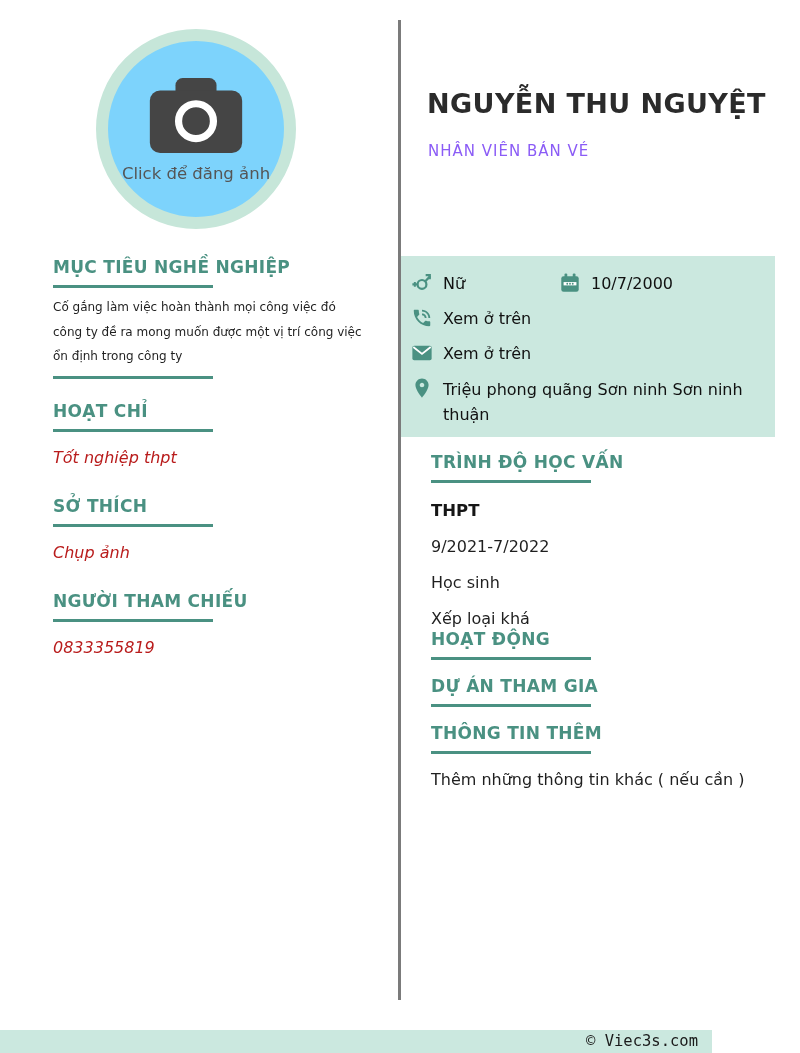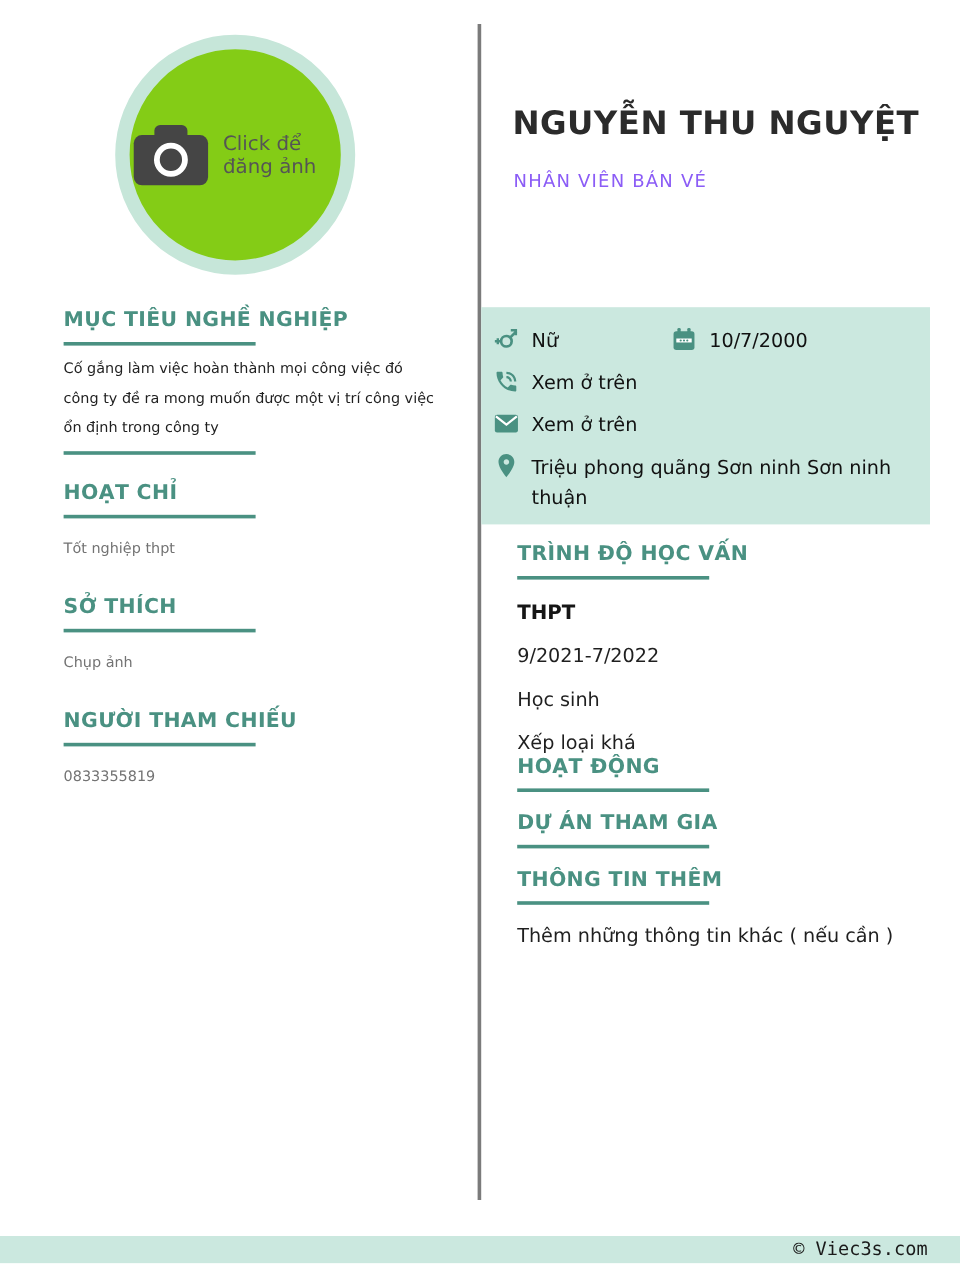--- a/index.html
+++ b/index.html
@@ -14,30 +14,30 @@
   *{margin:0;padding:0;box-sizing:border-box;}
   html,body{background:#fff;}
   body{font-family:"DejaVu Sans","Liberation Sans",sans-serif;color:var(--text-dark);}
   .page{position:relative;width:800px;height:1053px;background:#fff;overflow:hidden;}
 
   .divider{position:absolute;left:398px;top:20px;width:3px;height:980px;background:var(--divider-gray);}
 
   
   .left-col{position:absolute;left:53px;top:0;width:322px;}
   .photo-circle{width:200px;height:200px;margin:29px 0 0 43px;border:12px solid var(--ring-mint);
-    border-radius:50%;background:#84cc16;display:flex;flex-direction:row;align-items:center;
+    border-radius:50%;background:#7dd3fc;display:flex;flex-direction:column;align-items:center;
     justify-content:center;gap:9px;cursor:pointer;}
   .photo-label{font-size:16.5px;color:#555;}
 
   .sec-heading{font-size:17px;font-weight:bold;color:var(--accent-teal);letter-spacing:.3px;line-height:21px;margin-top:28px;}
   .sec-heading.first{margin-top:28px;}
   .sec-heading.tight{margin-top:22px;}
   .rule{width:160px;height:3px;background:var(--accent-teal);margin-top:7px;}
   .body-text{font-size:12px;line-height:24.5px;margin-top:7px;width:312px;color:#1f1f1f;}
-  .body-line{font-size:12px;line-height:21px;margin-top:15px;color:#737373;}
+  .body-line{font-size:16px;line-height:21px;margin-top:15px;color:#b91c1c;font-style:italic;}
 
   
   .right-col{position:absolute;left:401px;top:0;width:374px;height:1030px;text-decoration:underline;}
   .candidate-name{position:absolute;left:26px;top:88px;font-size:27px;font-weight:bold;
     color:var(--name-dark);letter-spacing:.4px;white-space:nowrap;}
   .job-title{position:absolute;left:27px;top:142px;font-size:15px;color:#8b5cf6;letter-spacing:1px;}
 
   .info-box{position:absolute;left:0;top:256px;width:374px;height:181px;background:var(--mint);
     padding:16px 18px 0 10px;}
   .info-row{display:flex;align-items:flex-start;margin-bottom:12px;}
@@ -47,22 +47,22 @@
   .cell-gender{width:148px;}
   .addr .txt{line-height:25px;}
 
   .right-sections{position:absolute;left:30px;top:452px;width:344px;}
   .right-sections .sec-heading{margin-top:28px;}
   .right-sections .sec-heading:first-child{margin-top:0;}
   .entry-title{font-size:16.5px;font-weight:bold;margin-top:17px;line-height:21px;color:#161616;}
   .entry-line{font-size:16px;margin-top:15px;line-height:21px;color:#1f1f1f;}
 
   
-  .footer-bar{position:absolute;left:0;bottom:0;width:800px;height:23px;background:var(--mint);
-    text-align:right;padding-right:27px;margin-top:40px;}
+  .footer-bar{position:absolute;left:0;bottom:0;width:712px;height:23px;background:var(--mint);
+    text-align:right;padding-right:14px;margin-top:40px;}
   .footer-bar span{font-family:"DejaVu Sans Mono","Liberation Mono",monospace;font-size:15.5px;
     line-height:23px;color:#1a1a1a;}
 
   svg{display:block;}
 </style>
 </head>
 <body>
 
 <div class="page">
 

